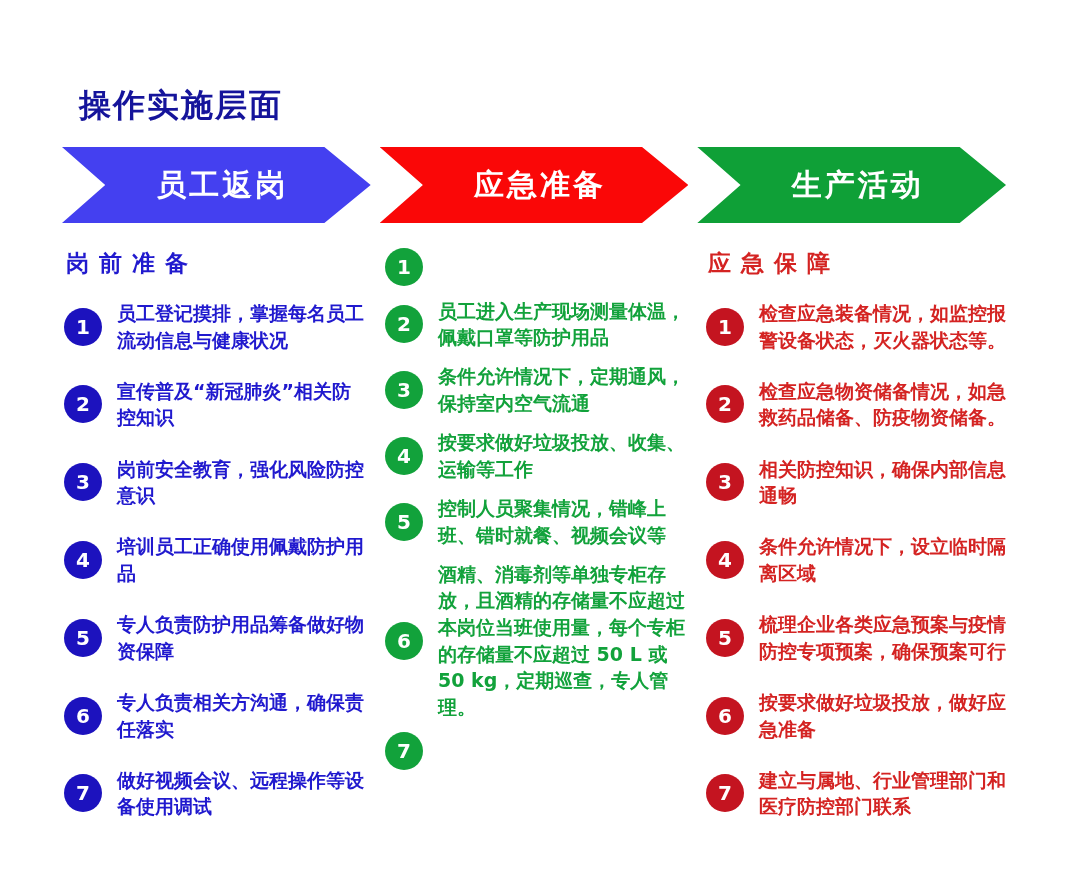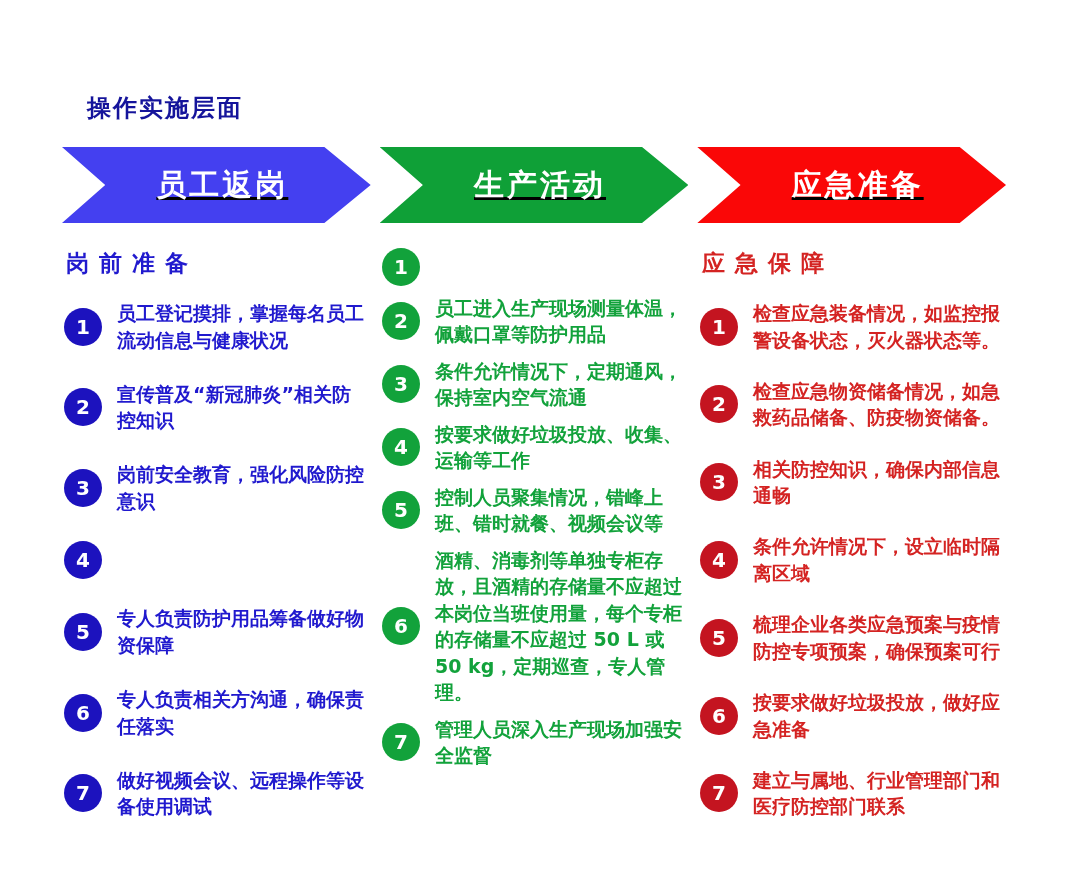--- a/index.html
+++ b/index.html
@@ -9,35 +9,34 @@
     height: 882px;
     background: #ffffff;
     overflow: hidden;
     font-family: "DejaVu Sans", "Liberation Sans", sans-serif;
     font-weight: bold;
   }
   .page-title {
     position: absolute;
     left: 71px;
     top: 76px;
-    margin: 16px;
-    font-size: 24px;
+    margin: 8px;
+    font-size: 32px;
     letter-spacing: 2px;
     color: #15149B;
   }
   
   .arrows {
     position: absolute;
     left: 62px;
     top: 147px;
     width: 944px;
     height: 76px;
     display: flex;
     gap: 9px;
-    text-decoration: underline;
   }
   .arrow {
     flex: 1;
     display: flex;
     align-items: center;
     justify-content: center;
     clip-path: polygon(0 0, 85% 0, 100% 50%, 85% 100%, 0 100%, 14% 50%);
   }
   .arrow-blue  { background: #4440F0; }
   .arrow-green { background: #0FA037; }
@@ -48,21 +47,21 @@
     letter-spacing: 3px;
     transform: translateX(6px);
   }
   
   .cols {
     position: absolute;
     left: 62px;
     top: 248px;
     width: 953px;
     display: flex;
-    gap: 4px;
+    gap: 10px;
   }
   .col { width: 314px; }
   .col h2 {
     margin: 0 0 20px 4px;
     font-size: 23px;
     letter-spacing: 10px;
     white-space: nowrap;
   }
   .items {
     display: flex;
@@ -104,26 +103,26 @@
 <body>
 
 <div class="canvas">
 
   <h1 class="page-title">操作实施层面</h1>
 
   <div class="arrows">
     <div class="arrow arrow-blue">
       <span class="stage-label">员工返岗</span>
     </div>
+    <div class="arrow arrow-red">
+      <span class="stage-label">应急准备</span>
+    </div>
     <div class="arrow arrow-green">
       <span class="stage-label">生产活动</span>
     </div>
-    <div class="arrow arrow-red">
-      <span class="stage-label">应急准备</span>
-    </div>
   </div>
 
   <div class="cols">
 
     <section class="col col-blue">
       <h2>岗前准备</h2>
       <div class="items">
         <div class="item">
           <span class="num">1</span>
           <p class="txt">员工登记摸排，掌握每名员工流动信息与健康状况</p>
@@ -131,20 +130,21 @@
         <div class="item">
           <span class="num">2</span>
           <p class="txt">宣传普及“新冠肺炎”相关防控知识</p>
         </div>
         <div class="item">
           <span class="num">3</span>
           <p class="txt">岗前安全教育，强化风险防控意识</p>
         </div>
         <div class="item">
           <span class="num">4</span>
+          <p class="txt">培训员工正确使用佩戴防护用品</p>
         </div>
         <div class="item">
           <span class="num">5</span>
           <p class="txt">专人负责防护用品筹备做好物资保障</p>
         </div>
         <div class="item">
           <span class="num">6</span>
           <p class="txt">专人负责相关方沟通，确保责任落实</p>
         </div>
         <div class="item">
@@ -174,21 +174,20 @@
         <div class="item">
           <span class="num">5</span>
           <p class="txt">控制人员聚集情况，错峰上班、错时就餐、视频会议等</p>
         </div>
         <div class="item">
           <span class="num">6</span>
           <p class="txt">酒精、消毒剂等单独专柜存放，且酒精的存储量不应超过本岗位当班使用量，每个专柜的存储量不应超过 50 L 或 50 kg，定期巡查，专人管理。</p>
         </div>
         <div class="item">
           <span class="num">7</span>
-          <p class="txt">管理人员深入生产现场加强安全监督</p>
         </div>
       </div>
     </section>
 
     <section class="col col-red">
       <h2>应急保障</h2>
       <div class="items">
         <div class="item">
           <span class="num">1</span>
           <p class="txt">检查应急装备情况，如监控报警设备状态，灭火器状态等。</p>

